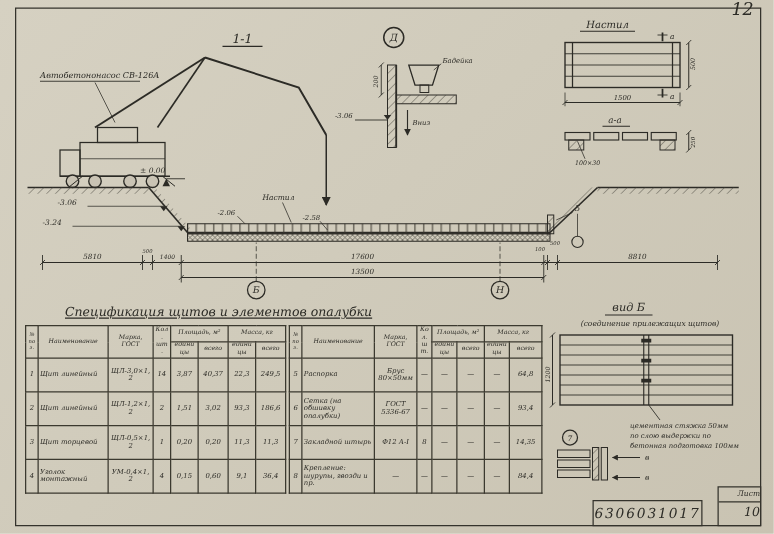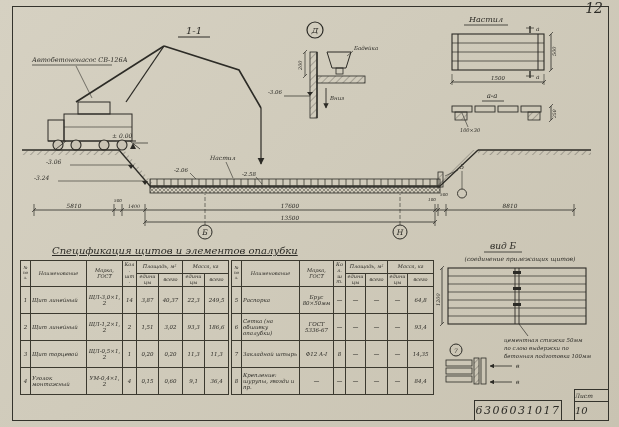--- a/index.html
+++ b/index.html
@@ -8,21 +8,21 @@
   .corner-num{position:absolute;right:16px;top:0px;font-size:14px;font-style:italic;}
   .spec-title{position:absolute;left:52px;top:245px;font-size:10px;font-style:italic;text-decoration:underline;white-space:nowrap;}
   table.spec{position:absolute;border-collapse:collapse;table-layout:fixed;font-size:5.5px;font-style:italic;color:#2c2b26;background:transparent;}
   table.spec th,table.spec td{border:1px solid #3b392f;padding:0 1px;overflow:hidden;line-height:1.15;font-weight:normal;text-align:center;vertical-align:middle;word-break:break-word;}
   table.spec thead th{font-size:5px;height:12px;}
   table.spec tbody td{height:26px;}
   table.spec td.name-cell{text-align:left;}
   #spec-left{left:20px;top:260px;width:208px;}
   #spec-right{left:231px;top:260px;width:202px;}
   .docnum{position:absolute;left:474px;top:400px;width:88px;height:21px;border:1.3px solid #34332c;display:flex;align-items:center;justify-content:center;font-size:11px;font-style:italic;letter-spacing:1.5px;box-sizing:border-box;}
-  .sheetbox{position:absolute;left:574px;top:389px;width:35px;height:32px;border:1.3px solid #34332c;box-sizing:border-box;font-style:italic;text-align:left;}
+  .sheetbox{position:absolute;left:574px;top:389px;width:35px;height:32px;border:1.3px solid #34332c;box-sizing:border-box;font-style:italic;text-align:right;}
   .sheetbox .lbl{font-size:6px;border-bottom:1px solid #34332c;height:11px;line-height:11px;}
   .sheetbox .val{font-size:10px;line-height:18px;}
   svg{position:absolute;}
   svg text{font-family:"DejaVu Serif",serif;font-style:italic;fill:#2c2b26;}
 </style>
 </head>
 <body>
 
 <div class="page">
   <div class="frame"></div>

